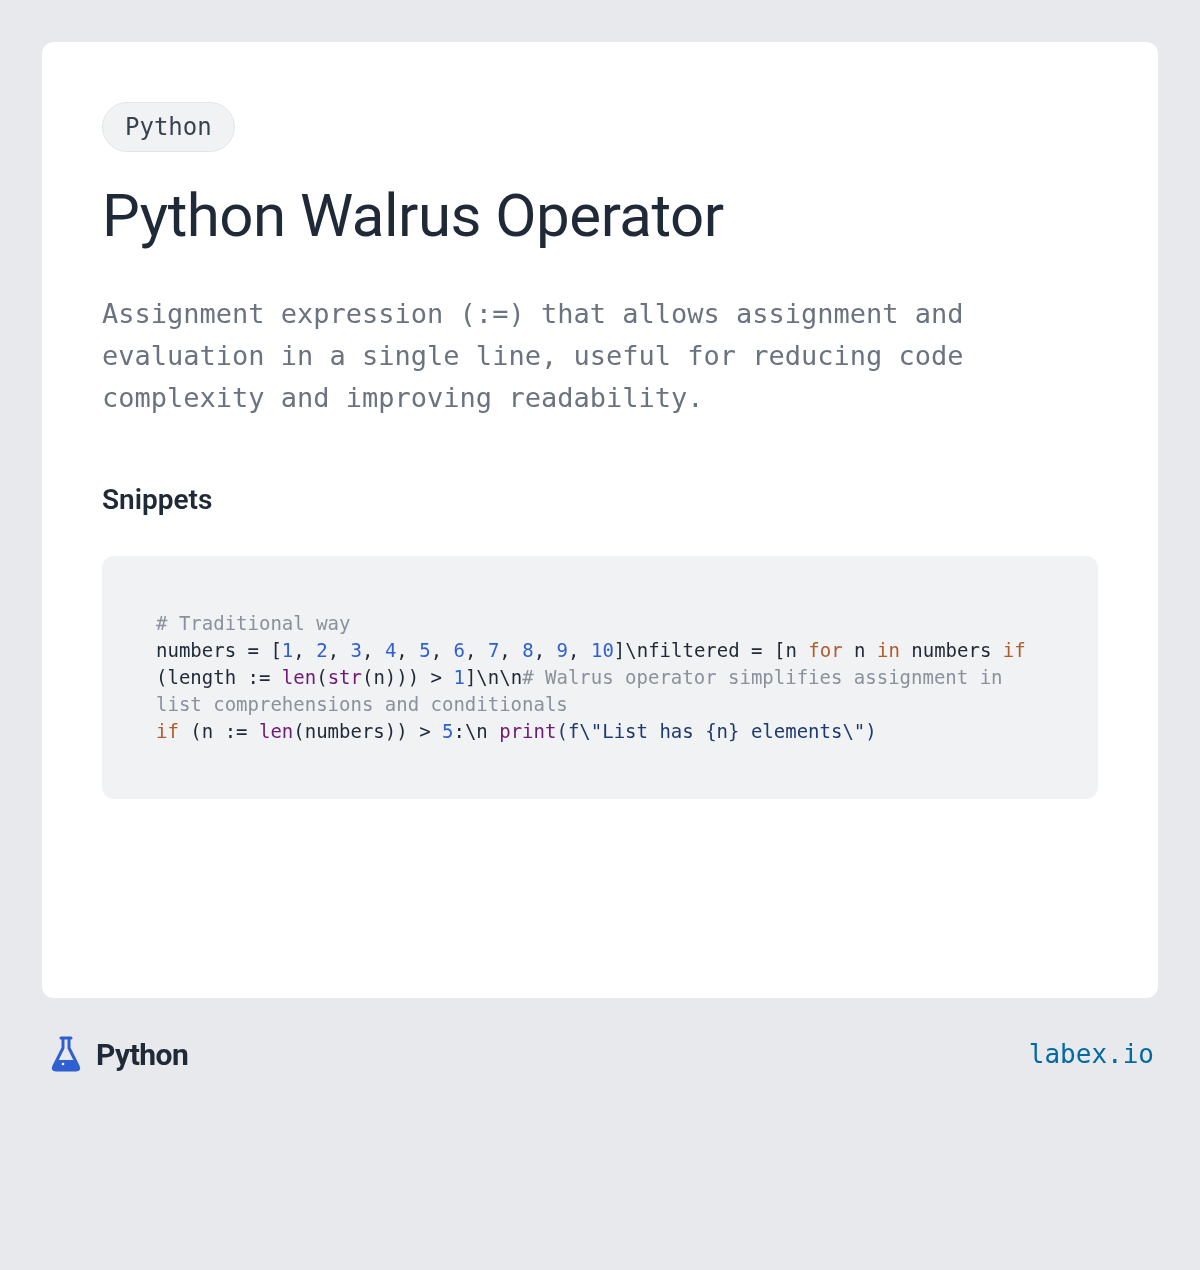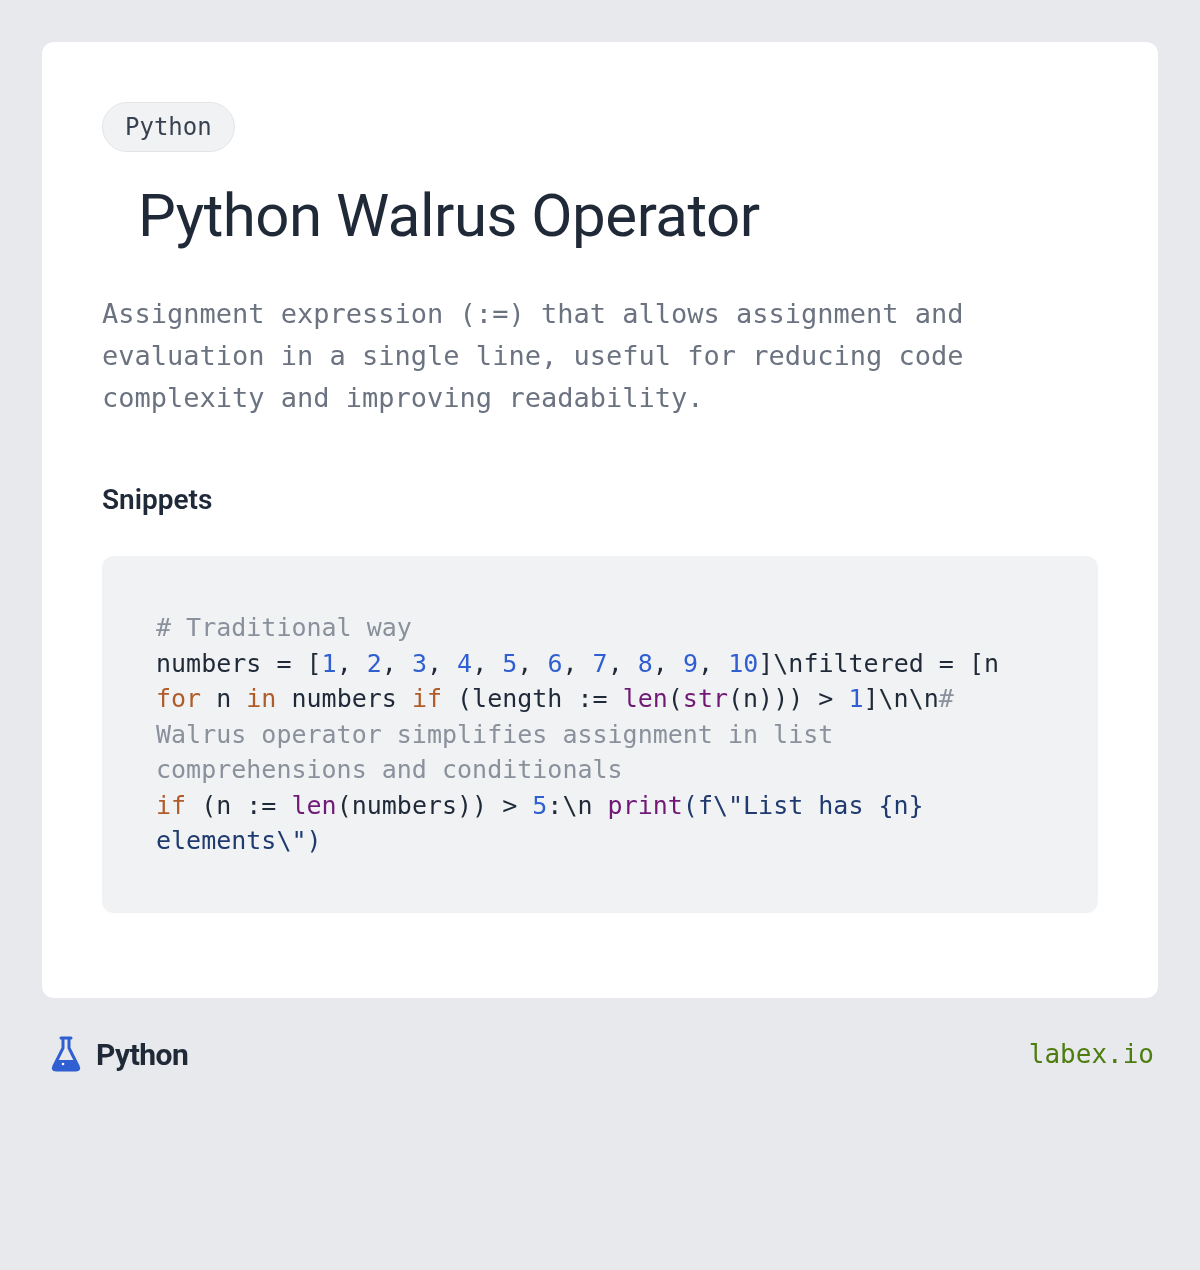--- a/index.html
+++ b/index.html
@@ -27,41 +27,40 @@
     font-size: 24px;
     color: #374151;
     margin-bottom: 28px;
   }
   .title {
     font-size: 60px;
     font-weight: 400;
     color: #1f2937;
     margin-bottom: 42px;
     letter-spacing: -0.5px;
-    margin-left: 36px;
   }
   .description {
     font-family: ui-monospace, SFMono-Regular, Menlo, Consolas, monospace;
     font-size: 27px;
     line-height: 1.56;
     color: #6b7280;
     margin-bottom: 64px;
   }
   .section-heading {
     font-size: 28px;
     font-weight: 600;
     color: #1f2937;
     margin-bottom: 6px;
   }
   .code-block {
     background: #f1f2f4;
     border-radius: 12px;
     padding: 54px 54px;
     font-family: ui-monospace, SFMono-Regular, Menlo, Consolas, monospace;
-    font-size: 25px;
+    font-size: 19px;
     line-height: 1.42;
     color: #1f2937;
     overflow-wrap: break-word;
     margin-top: 40px;
   }
   .code-block .c { color: #8a919c; }  
   .code-block .k { color: #b05c2a; }  
   .code-block .n { color: #2f5fd0; }  
   .code-block .f { color: #701a75; }  
   .code-block .s { color: #1f3a6e; }  
@@ -79,21 +78,21 @@
   }
   .brand-name {
     font-size: 30px;
     font-weight: 700;
     color: #1f2937;
     letter-spacing: -0.5px;
   }
   .footer-url {
     font-family: ui-monospace, SFMono-Regular, Menlo, Consolas, monospace;
     font-size: 26px;
-    color: #4d7c0f;
+    color: #0369a1;
   }
   .flask-icon {
     width: 40px;
     height: 40px;
   }
 </style>
 </head>
 <body>
 
 <div class="card">

